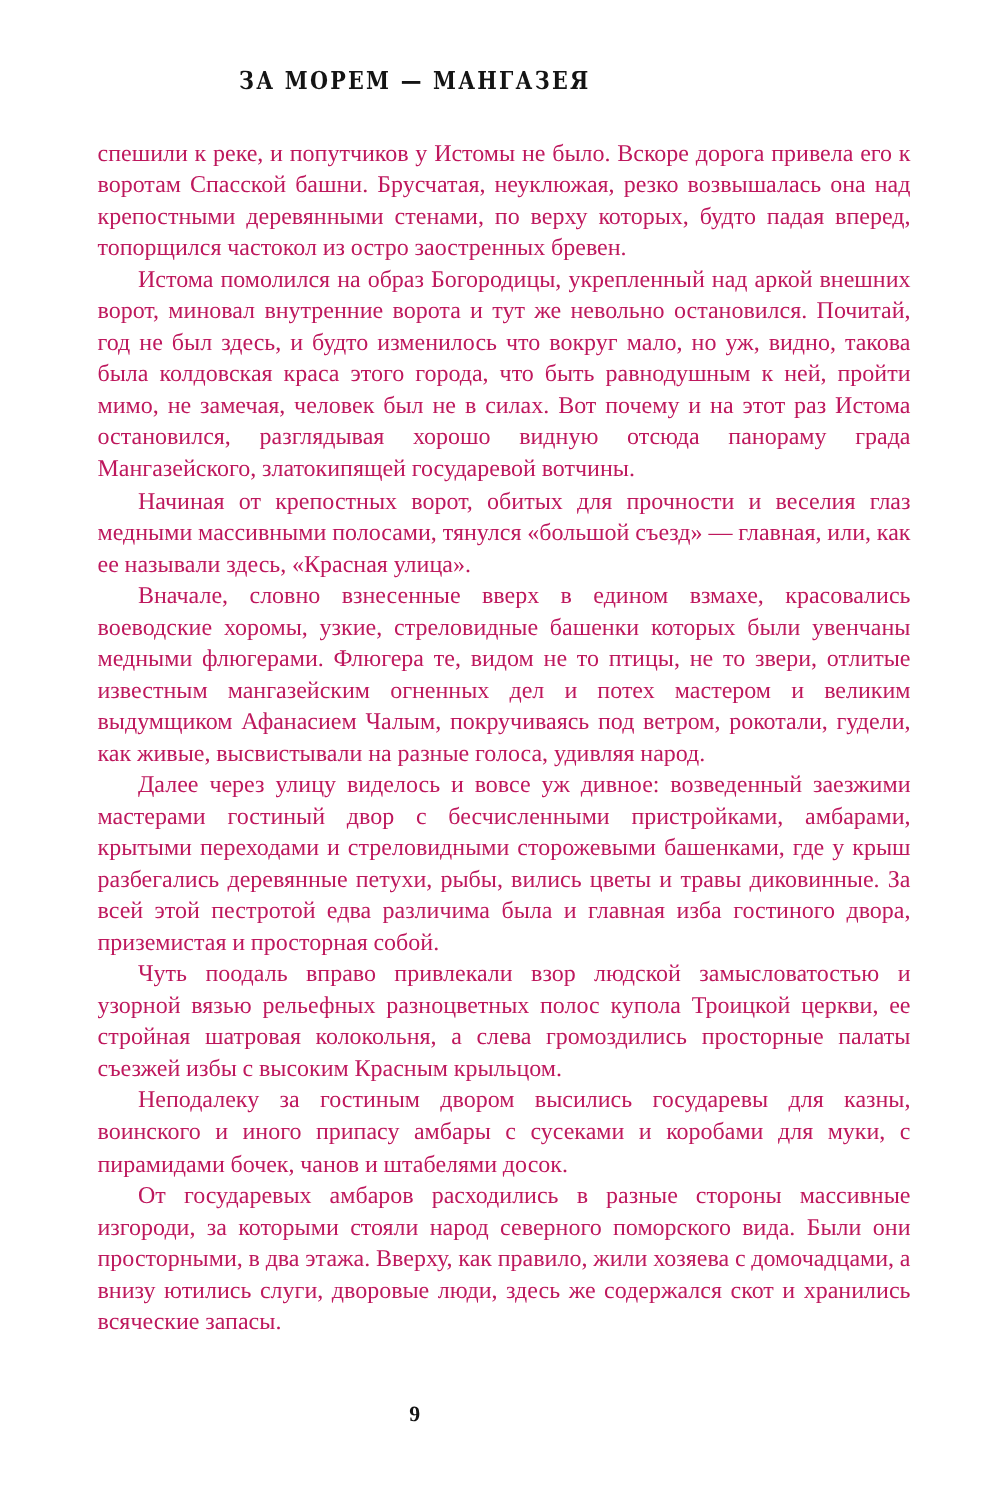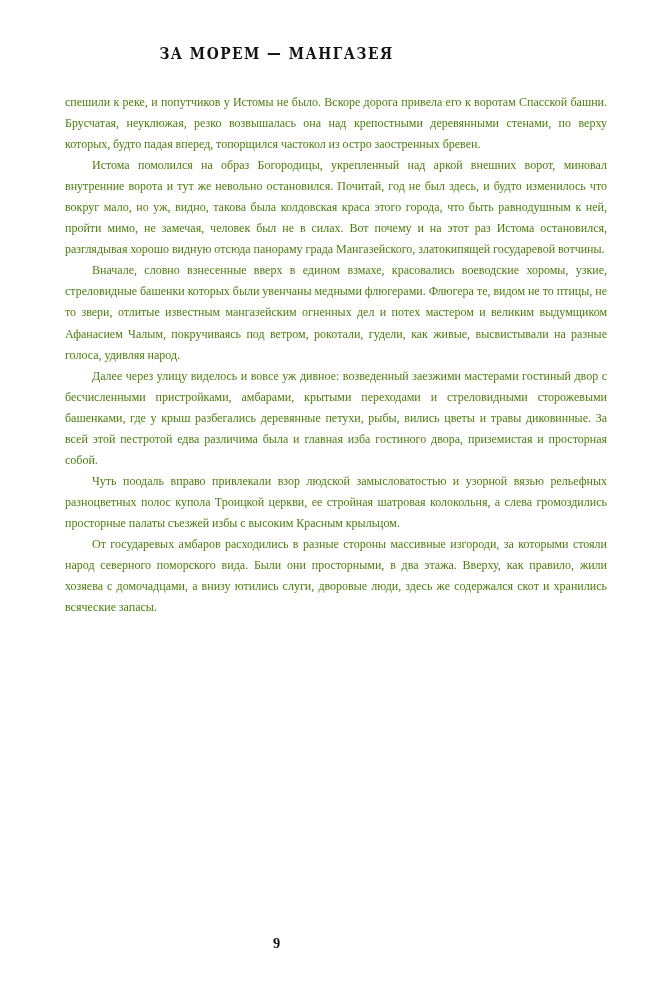--- a/index.html
+++ b/index.html
@@ -50,23 +50,23 @@
     position: absolute;
     top: 92px;
     left: 65px;
     width: 542px;
   }
 
   .para {
     margin: 0;
     text-indent: 27px;
     text-align: justify;
-    font-size: 12px;
+    font-size: 16px;
     line-height: 21.05px;
-    color: #4d7c0f;
+    color: #be185d;
     hyphens: manual;
     word-spacing: -0.15px;
   }
 
   .para.no-indent {
     text-indent: 0;
   }
 
   
   .folio {
@@ -83,21 +83,23 @@
 </head>
 <body>
 
 <div class="page">
 
   <div class="running-head">ЗА МОРЕМ — МАНГАЗЕЯ</div>
 
   <div class="text-block">
     <p class="para no-indent">спешили к реке, и попутчиков у Истомы не было. Вскоре дорога привела его к воротам Спасской башни. Брусчатая, неуклюжая, резко возвышалась она над крепостными деревянными стенами, по верху которых, будто падая вперед, топорщился частокол из остро заостренных бревен.</p>
     <p class="para">Истома помолился на образ Богородицы, укрепленный над аркой внешних ворот, миновал внутренние ворота и тут же невольно остановился. Почитай, год не был здесь, и будто изменилось что вокруг мало, но уж, видно, такова была колдовская краса этого города, что быть равнодушным к ней, пройти мимо, не замечая, человек был не в силах. Вот почему и на этот раз Истома остановился, разглядывая хорошо видную отсюда панораму града Мангазейского, златокипящей государевой вотчины.</p>
+    <p class="para">Начиная от крепостных ворот, обитых для прочности и веселия глаз медными массивными полосами, тянулся «большой съезд» — главная, или, как ее называли здесь, «Красная улица».</p>
     <p class="para">Вначале, словно взнесенные вверх в едином взмахе, красовались воеводские хоромы, узкие, стреловидные башенки которых были увенчаны медными флюгерами. Флюгера те, видом не то птицы, не то звери, отлитые известным мангазейским огненных дел и потех мастером и великим выдумщиком Афанасием Чалым, покручиваясь под ветром, рокотали, гудели, как живые, высвистывали на разные голоса, удивляя народ.</p>
     <p class="para">Далее через улицу виделось и вовсе уж дивное: возведенный заезжими мастерами гостиный двор с бесчисленными пристройками, амбарами, крытыми переходами и стреловидными сторожевыми башенками, где у крыш разбегались деревянные петухи, рыбы, вились цветы и травы диковинные. За всей этой пестротой едва различима была и главная изба гостиного двора, приземистая и просторная собой.</p>
     <p class="para">Чуть поодаль вправо привлекали взор людской замысловатостью и узорной вязью рельефных разноцветных полос купола Троицкой церкви, ее стройная шатровая колокольня, а слева громоздились просторные палаты съезжей избы с высоким Красным крыльцом.</p>
+    <p class="para">Неподалеку за гостиным двором высились государевы для казны, воинского и иного припасу амбары с сусеками и коробами для муки, с пирамидами бочек, чанов и штабелями досок.</p>
     <p class="para">От государевых амбаров расходились в разные стороны массивные изгороди, за которыми стояли народ северного поморского вида. Были они просторными, в два этажа. Вверху, как правило, жили хозяева с домочадцами, а внизу ютились слуги, дворовые люди, здесь же содержался скот и хранились всяческие запасы.</p>
   </div>
 
   <div class="folio">9</div>
 
 </div>
 
 </body></html>

